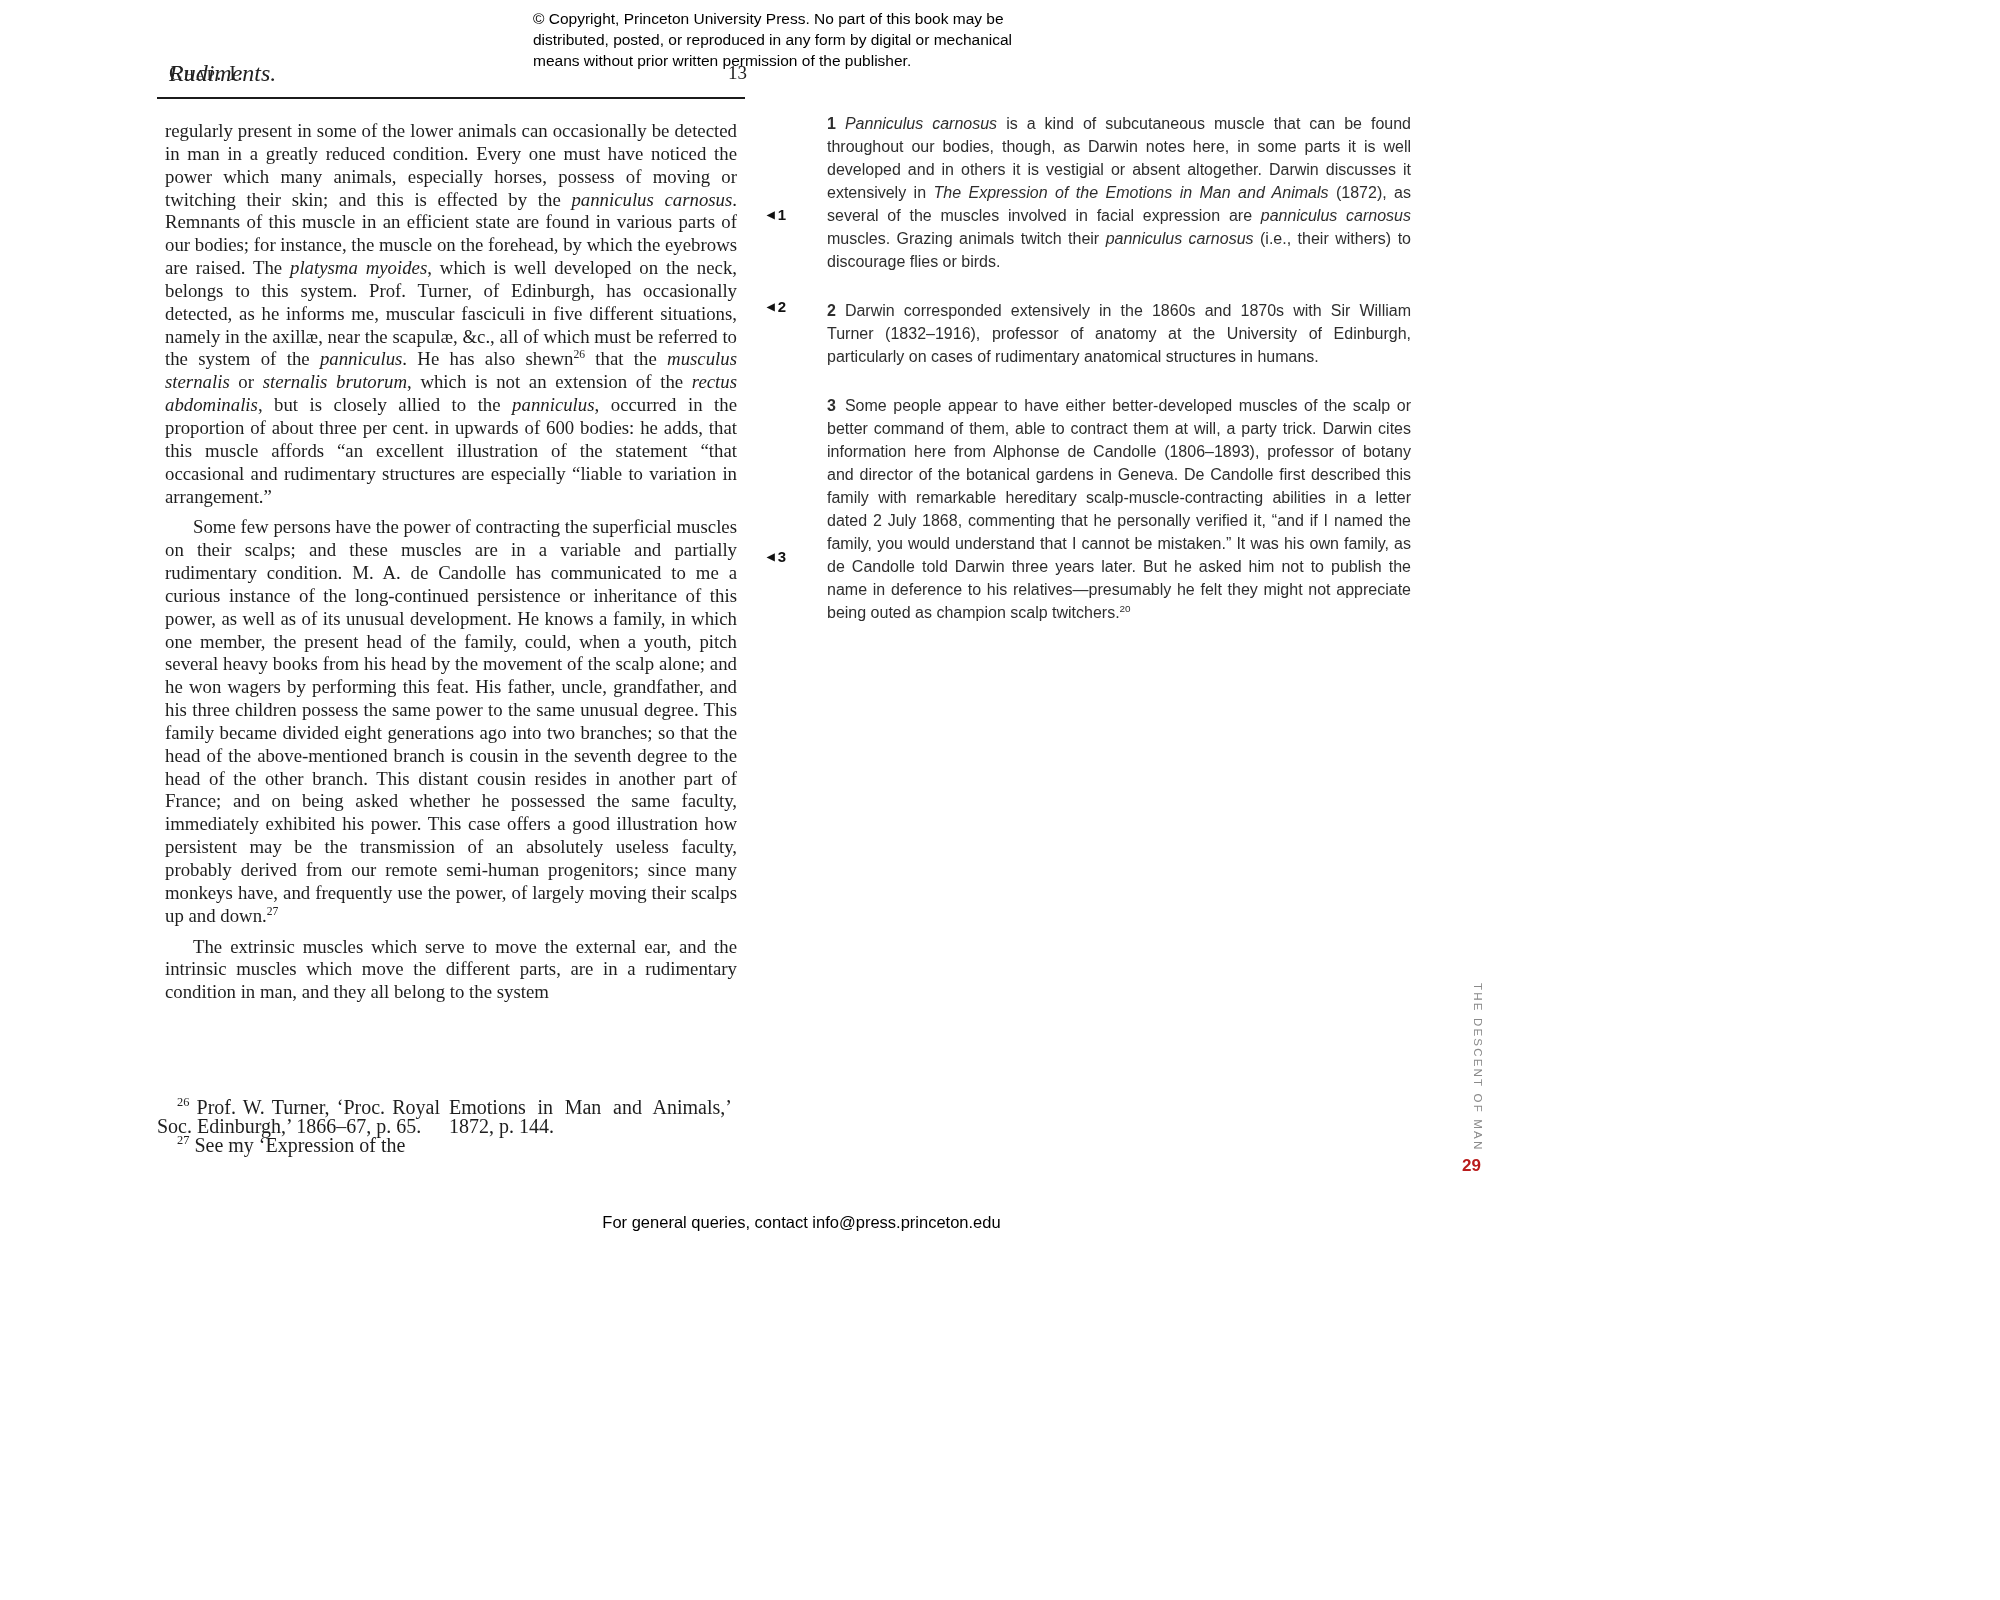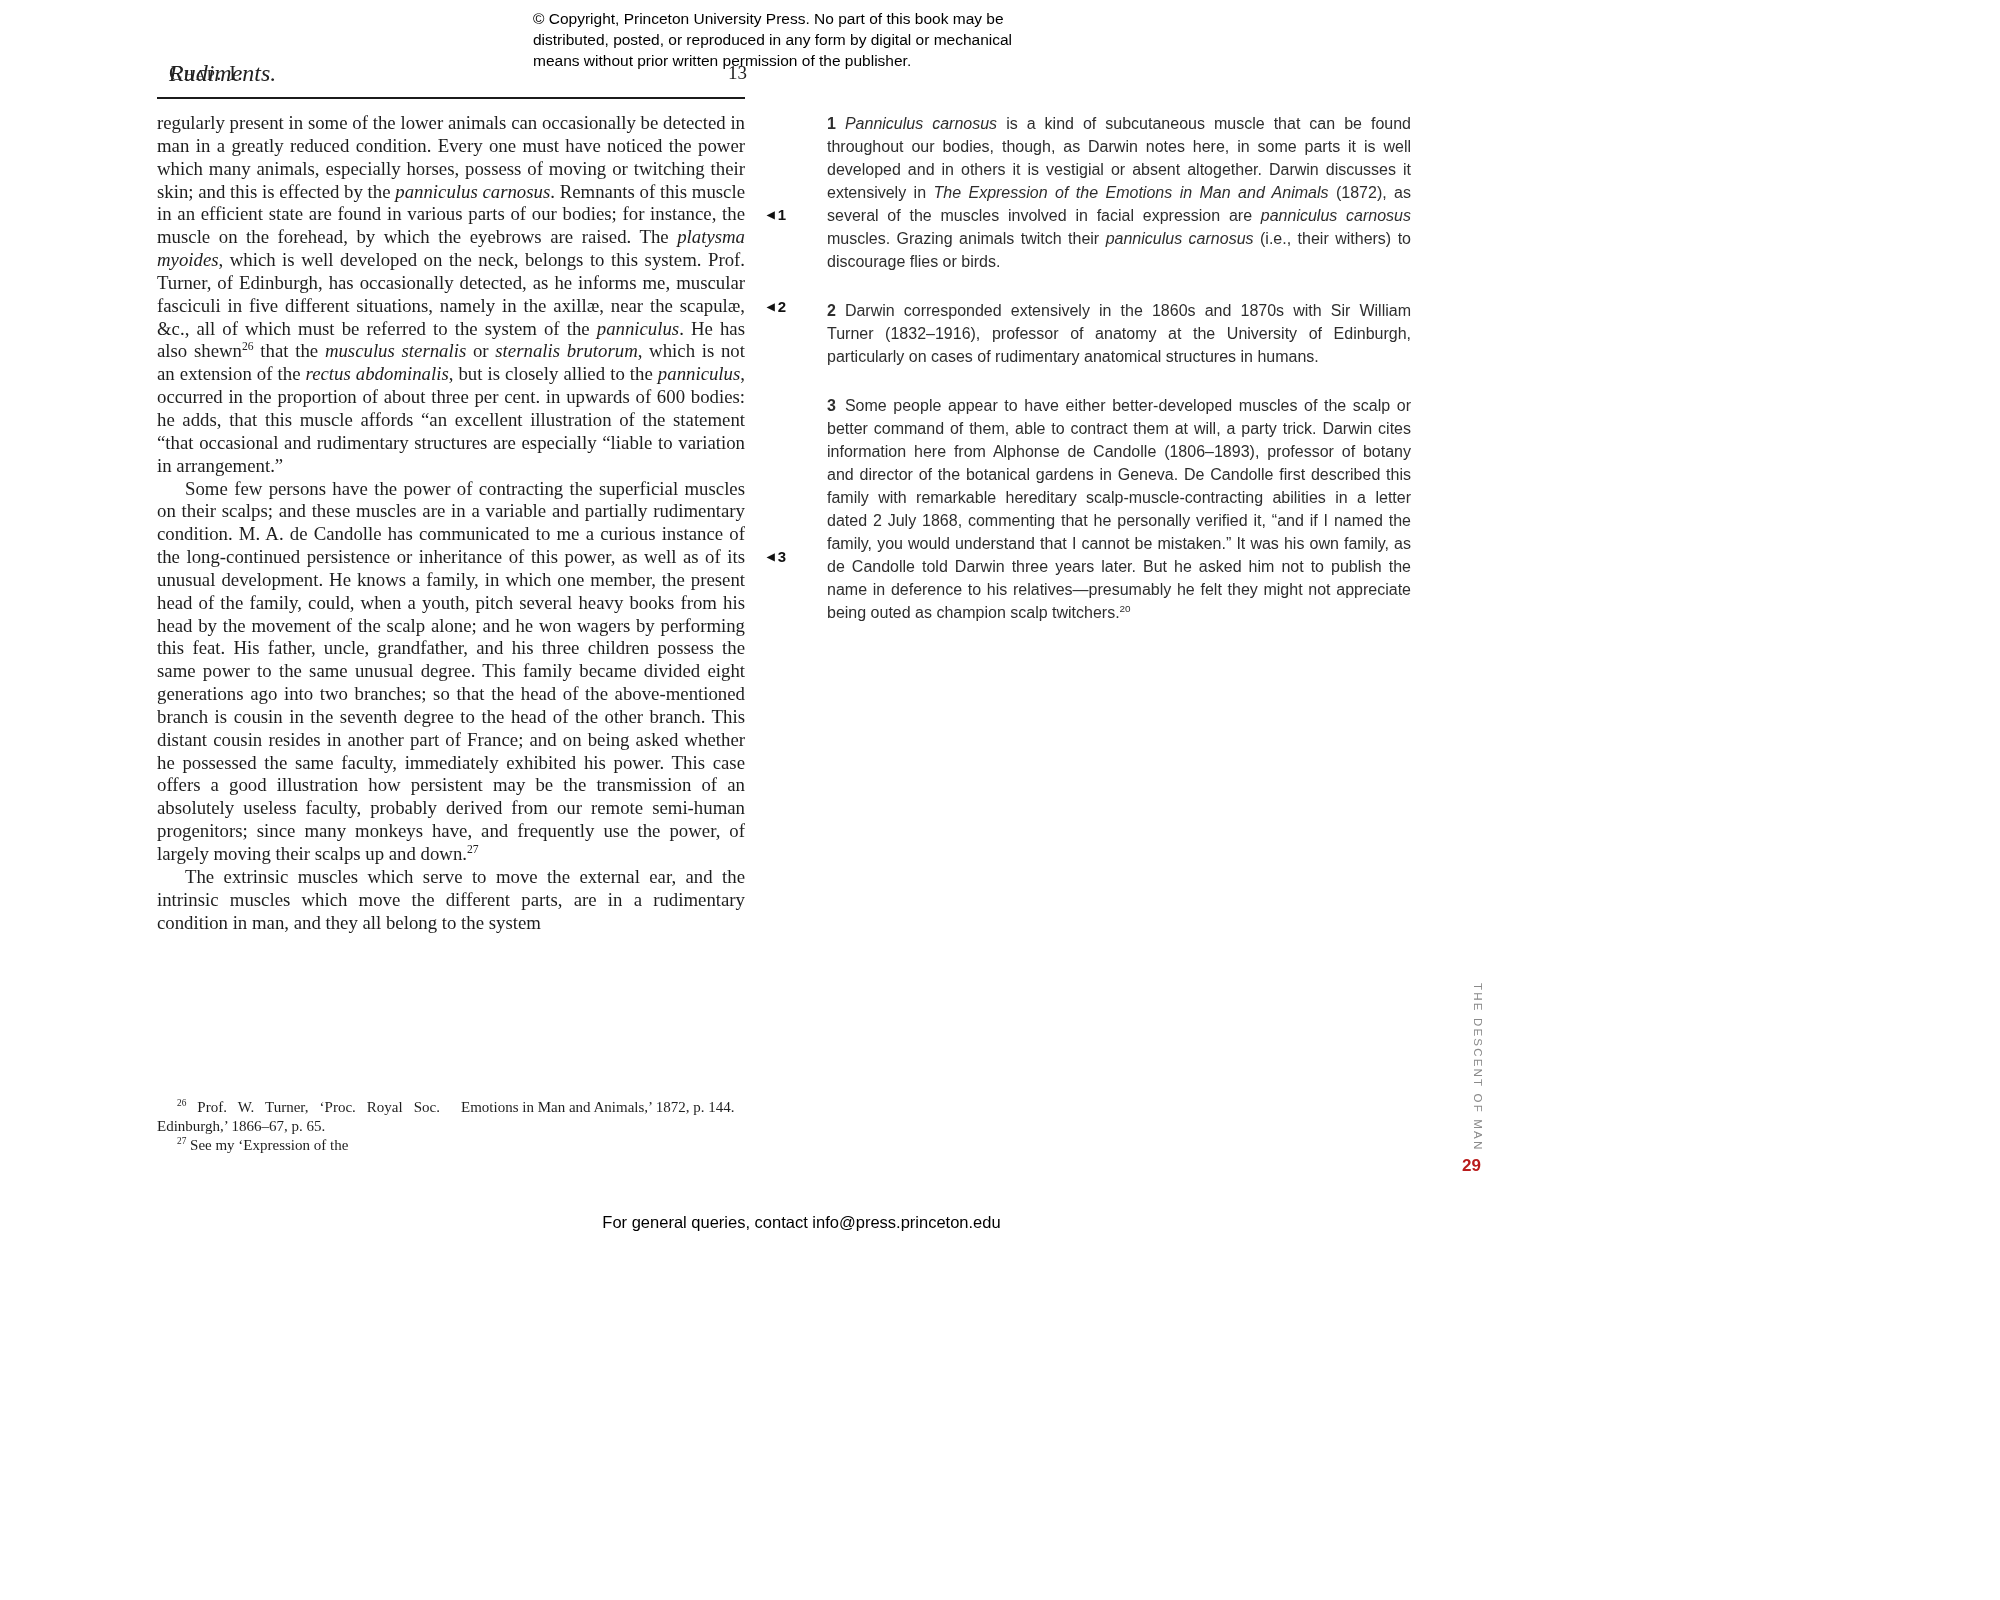--- a/index.html
+++ b/index.html
@@ -39,29 +39,29 @@
     background:#1b1b1b;
   }
 
   
   .left-col {
     position:absolute; left:157px; top:112px; width:588px;
     font-family:"Liberation Serif", serif;
     font-size:18.8px; line-height:22.85px; color:#1e1e1e;
     text-align:justify;
   }
-  .para { margin:0; }
+  .para { margin:8px; }
   .para.indent { text-indent:28px; }
 
   
   .footnotes {
     position:absolute; left:157px; top:1098px; width:588px;
-    display:flex; gap:21px;
+    display:flex; gap:9px;
     font-family:"Liberation Serif", serif;
-    font-size:15px; line-height:19.2px; color:#1e1e1e;
+    font-size:20px; line-height:19.2px; color:#1e1e1e;
   }
   .fn-col { width:283px; }
   .fn { margin:0; text-indent:20px; text-align:justify; }
   .fn.cont { text-indent:0; }
 
   
   .marker {
     position:absolute; display:flex; align-items:center; gap:3px;
     font-weight:bold; font-size:15px; color:#111;
   }

